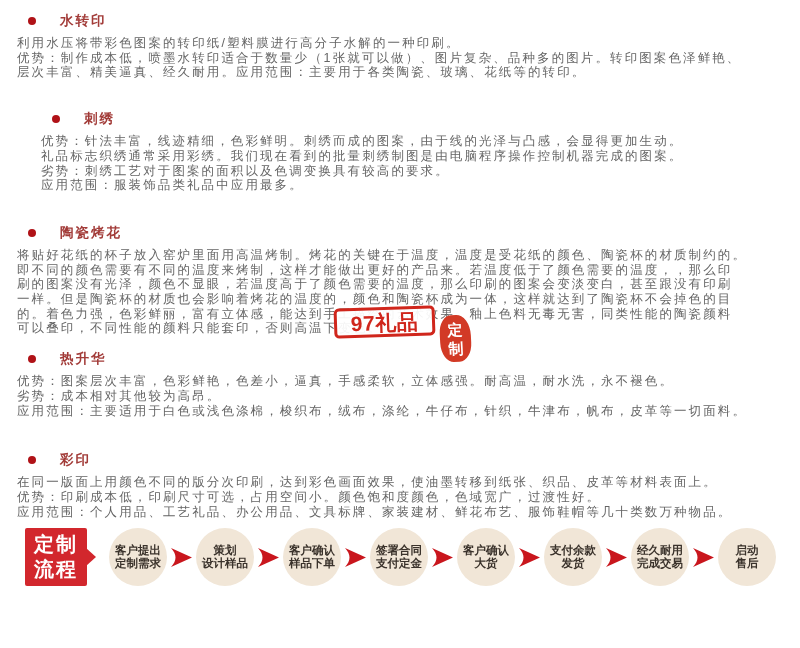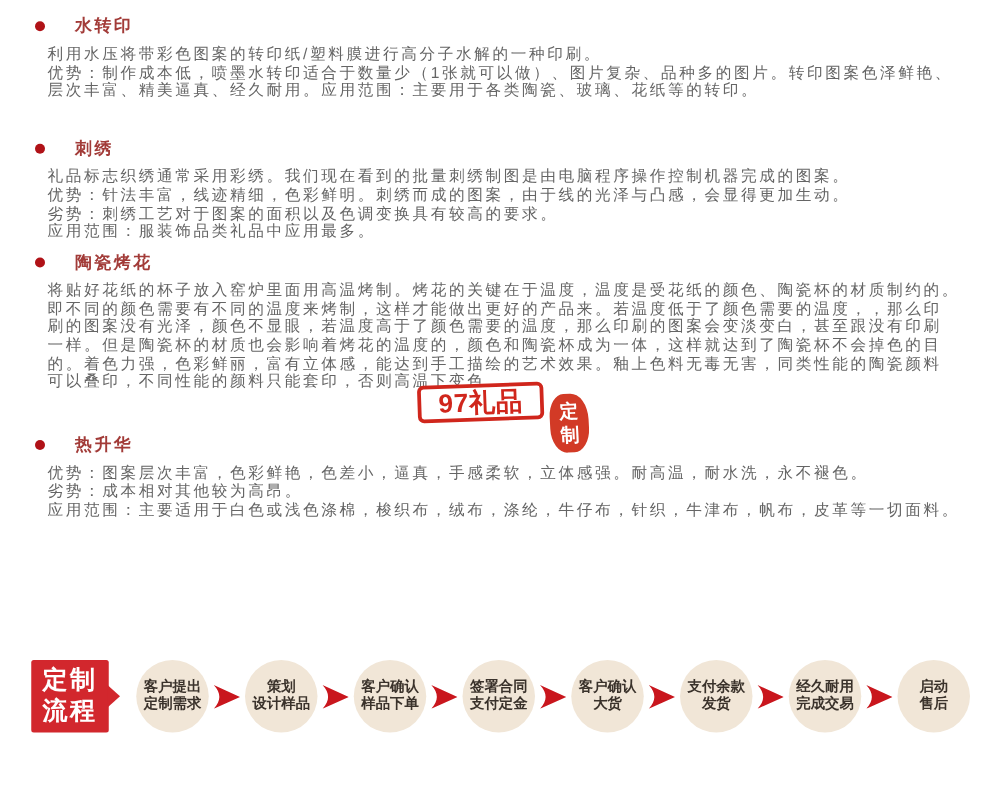--- a/index.html
+++ b/index.html
@@ -20,30 +20,30 @@
   }
   .bullet {
     width:8px; height:8px; border-radius:50%;
     background:#b01217; flex:0 0 auto;
   }
   .sec-title {
     font-size:13.5px; font-weight:bold;
     color:#a23b38; letter-spacing:2px;
     white-space:nowrap;
   }
-  .sec-body { padding-left:38px; margin-top:8px; }
+  .sec-body { padding-left:17px; margin-top:8px; }
   .body-line {
     font-size:12.5px; letter-spacing:2.1px;
     line-height:14.7px; color:#656565;
     white-space:nowrap;
   }
   .m1 { margin-top:14px; }
-  .m2 { margin-top:32px; }
-  .m3 { margin-top:10px;font-family:Liberation Serif, serif; }
-  .m4 { margin-top:36px; }
+  .m2 { margin-top:32px;margin-left:24px; }
+  .m3 { margin-top:33px;font-family:Liberation Serif, serif; }
+  .m4 { margin-top:16px; }
   .m5 { margin-top:35px; }
 
   
   .watermark { position:absolute; top:0; left:0; z-index:5; }
   .wm-box {
     position:absolute; left:334px; top:307px;
     width:101px; height:30px;
     border:3px solid #d0261c; border-radius:5px;
     background:rgba(255,255,255,0.93);
     color:#d0261c; font-weight:bold;
@@ -119,22 +119,22 @@
           <div class="body-line">层次丰富、精美逼真、经久耐用。应用范围：主要用于各类陶瓷、玻璃、花纸等的转印。</div>
         </div>
     </section>
 
     <section class="sec m2">
       <div class="sec-head">
         <span class="bullet"></span>
         <span class="sec-title">刺绣</span>
       </div>
       <div class="sec-body">
+          <div class="body-line">优势：针法丰富，线迹精细，色彩鲜明。刺绣而成的图案，由于线的光泽与凸感，会显得更加生动。</div>
           <div class="body-line">礼品标志织绣通常采用彩绣。我们现在看到的批量刺绣制图是由电脑程序操作控制机器完成的图案。</div>
-          <div class="body-line">优势：针法丰富，线迹精细，色彩鲜明。刺绣而成的图案，由于线的光泽与凸感，会显得更加生动。</div>
           <div class="body-line">劣势：刺绣工艺对于图案的面积以及色调变换具有较高的要求。</div>
           <div class="body-line">应用范围：服装饰品类礼品中应用最多。</div>
         </div>
     </section>
 
     <section class="sec m3">
       <div class="sec-head">
         <span class="bullet"></span>
         <span class="sec-title">陶瓷烤花</span>
       </div>
@@ -153,20 +153,31 @@
         <span class="bullet"></span>
         <span class="sec-title">热升华</span>
       </div>
       <div class="sec-body">
           <div class="body-line">优势：图案层次丰富，色彩鲜艳，色差小，逼真，手感柔软，立体感强。耐高温，耐水洗，永不褪色。</div>
           <div class="body-line">劣势：成本相对其他较为高昂。</div>
           <div class="body-line">应用范围：主要适用于白色或浅色涤棉，梭织布，绒布，涤纶，牛仔布，针织，牛津布，帆布，皮革等一切面料。</div>
         </div>
     </section>
 
+    <section class="sec m5">
+      <div class="sec-head">
+        <span class="bullet"></span>
+        <span class="sec-title">彩印</span>
+      </div>
+      <div class="sec-body">
+          <div class="body-line">在同一版面上用颜色不同的版分次印刷，达到彩色画面效果，使油墨转移到纸张、织品、皮革等材料表面上。</div>
+          <div class="body-line">优势：印刷成本低，印刷尺寸可选，占用空间小。颜色饱和度颜色，色域宽广，过渡性好。</div>
+          <div class="body-line">应用范围：个人用品、工艺礼品、办公用品、文具标牌、家装建材、鲜花布艺、服饰鞋帽等几十类数万种物品。</div>
+        </div>
+    </section>
 
   </div>
 
   <div class="watermark">
     <div class="wm-box">97礼品</div>
     <div class="wm-seal">
       <span>定</span>
       <span>制</span>
     </div>
   </div>

